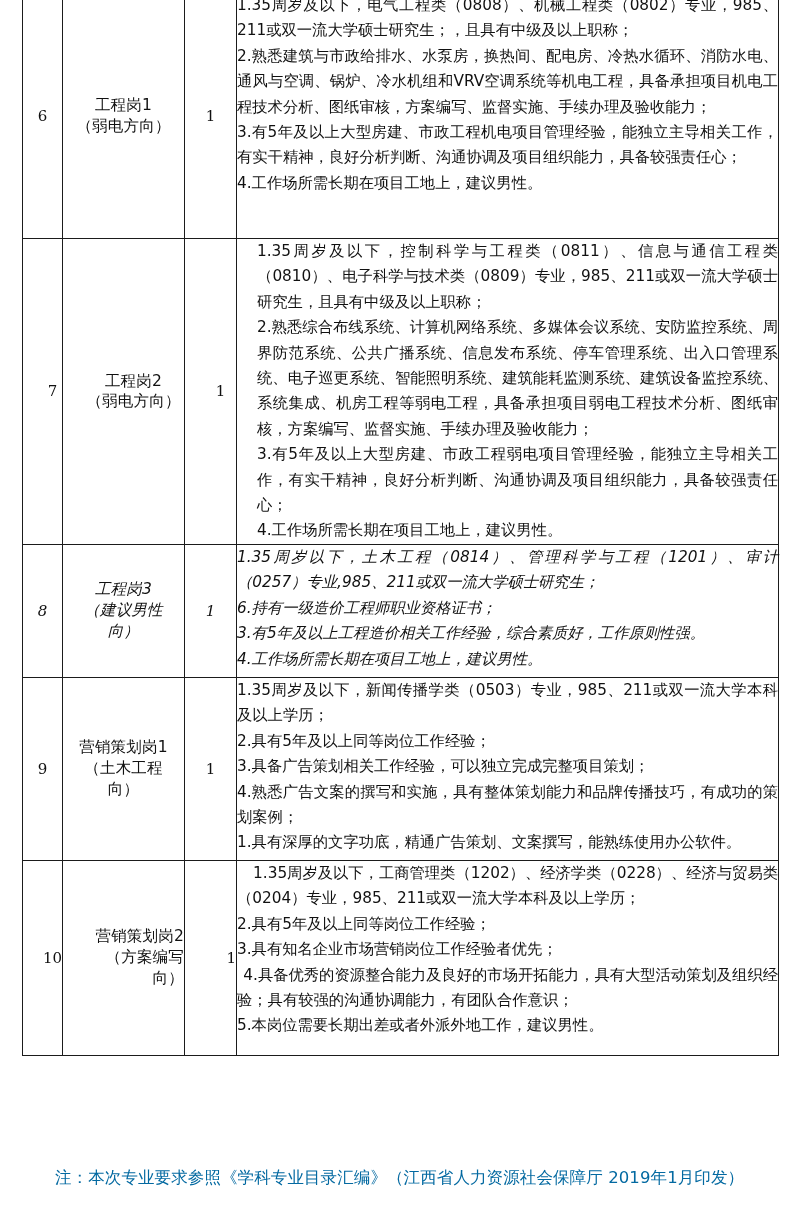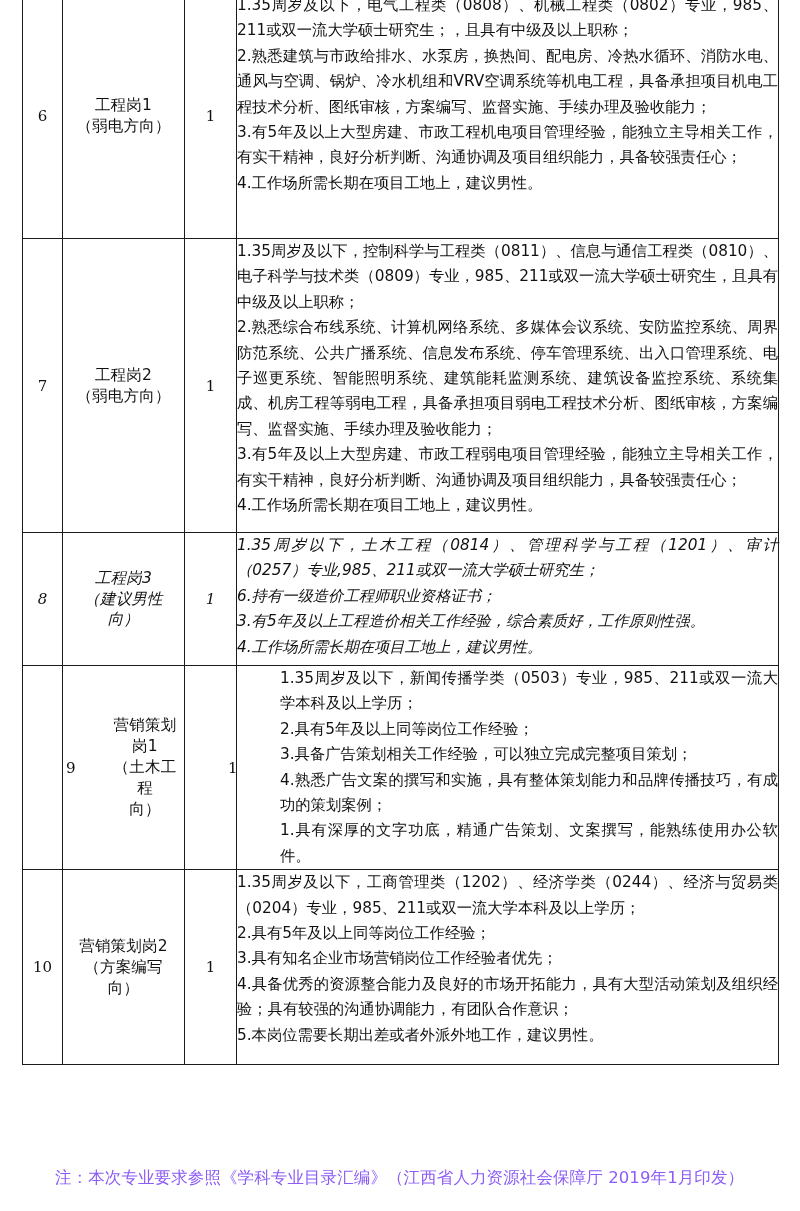--- a/index.html
+++ b/index.html
@@ -72,34 +72,34 @@
   }
   .cell-req .line {
     display: block;
     white-space: normal;
   }
 
   
   td.cell-req { vertical-align: top; }
   
   tr.r6  td { height: 245px; }
-  tr.r7  td { height: 293px; }
+  tr.r7  td { height: 293px; padding-left: 20px; }
   tr.r8  td { height: 132px; font-style: italic; }
-  tr.r9  td { height: 182px; padding-left: 43px; }
-  tr.r10 td { height: 194px; }
+  tr.r9  td { height: 182px; }
+  tr.r10 td { height: 194px; text-align: right; }
 
   
   .note {
     position: absolute;
     left: 55px;
     top: 1166px;
     font-size: 16.5px;
     line-height: 1.5;
     white-space: nowrap;
-    color: #8b5cf6;
+    color: #0369a1;
     letter-spacing: 0.1px;
   }
 </style>
 </head>
 <body>
 
 <div id="page">
 
   <table class="recruit-table">
     <colgroup>
@@ -162,21 +162,21 @@
 
       <tr class="r10">
         <td class="cell-no">10</td>
         <td class="cell-post">
           <div>营销策划岗2</div>
           <div>（方案编写</div>
           <div>向）</div>
         </td>
         <td class="cell-count">1</td>
         <td class="cell-req">
-          <span class="req-text"><span class="line">1.35周岁及以下，工商管理类（1202）、经济学类（0244）、经济与贸易类（0204）专业，985、211或双一流大学本科及以上学历；</span><span class="line">2.具有5年及以上同等岗位工作经验；</span><span class="line">3.具有知名企业市场营销岗位工作经验者优先；</span><span class="line">4.具备优秀的资源整合能力及良好的市场开拓能力，具有大型活动策划及组织经验；具有较强的沟通协调能力，有团队合作意识；</span><span class="line">5.本岗位需要长期出差或者外派外地工作，建议男性。</span></span>
+          <span class="req-text"><span class="line">1.35周岁及以下，工商管理类（1202）、经济学类（0228）、经济与贸易类（0204）专业，985、211或双一流大学本科及以上学历；</span><span class="line">2.具有5年及以上同等岗位工作经验；</span><span class="line">3.具有知名企业市场营销岗位工作经验者优先；</span><span class="line">4.具备优秀的资源整合能力及良好的市场开拓能力，具有大型活动策划及组织经验；具有较强的沟通协调能力，有团队合作意识；</span><span class="line">5.本岗位需要长期出差或者外派外地工作，建议男性。</span></span>
         </td>
       </tr>
 
     </tbody>
   </table>
 
   <div class="note">注：本次专业要求参照《学科专业目录汇编》（江西省人力资源社会保障厅 2019年1月印发）</div>
 
 </div>
 

